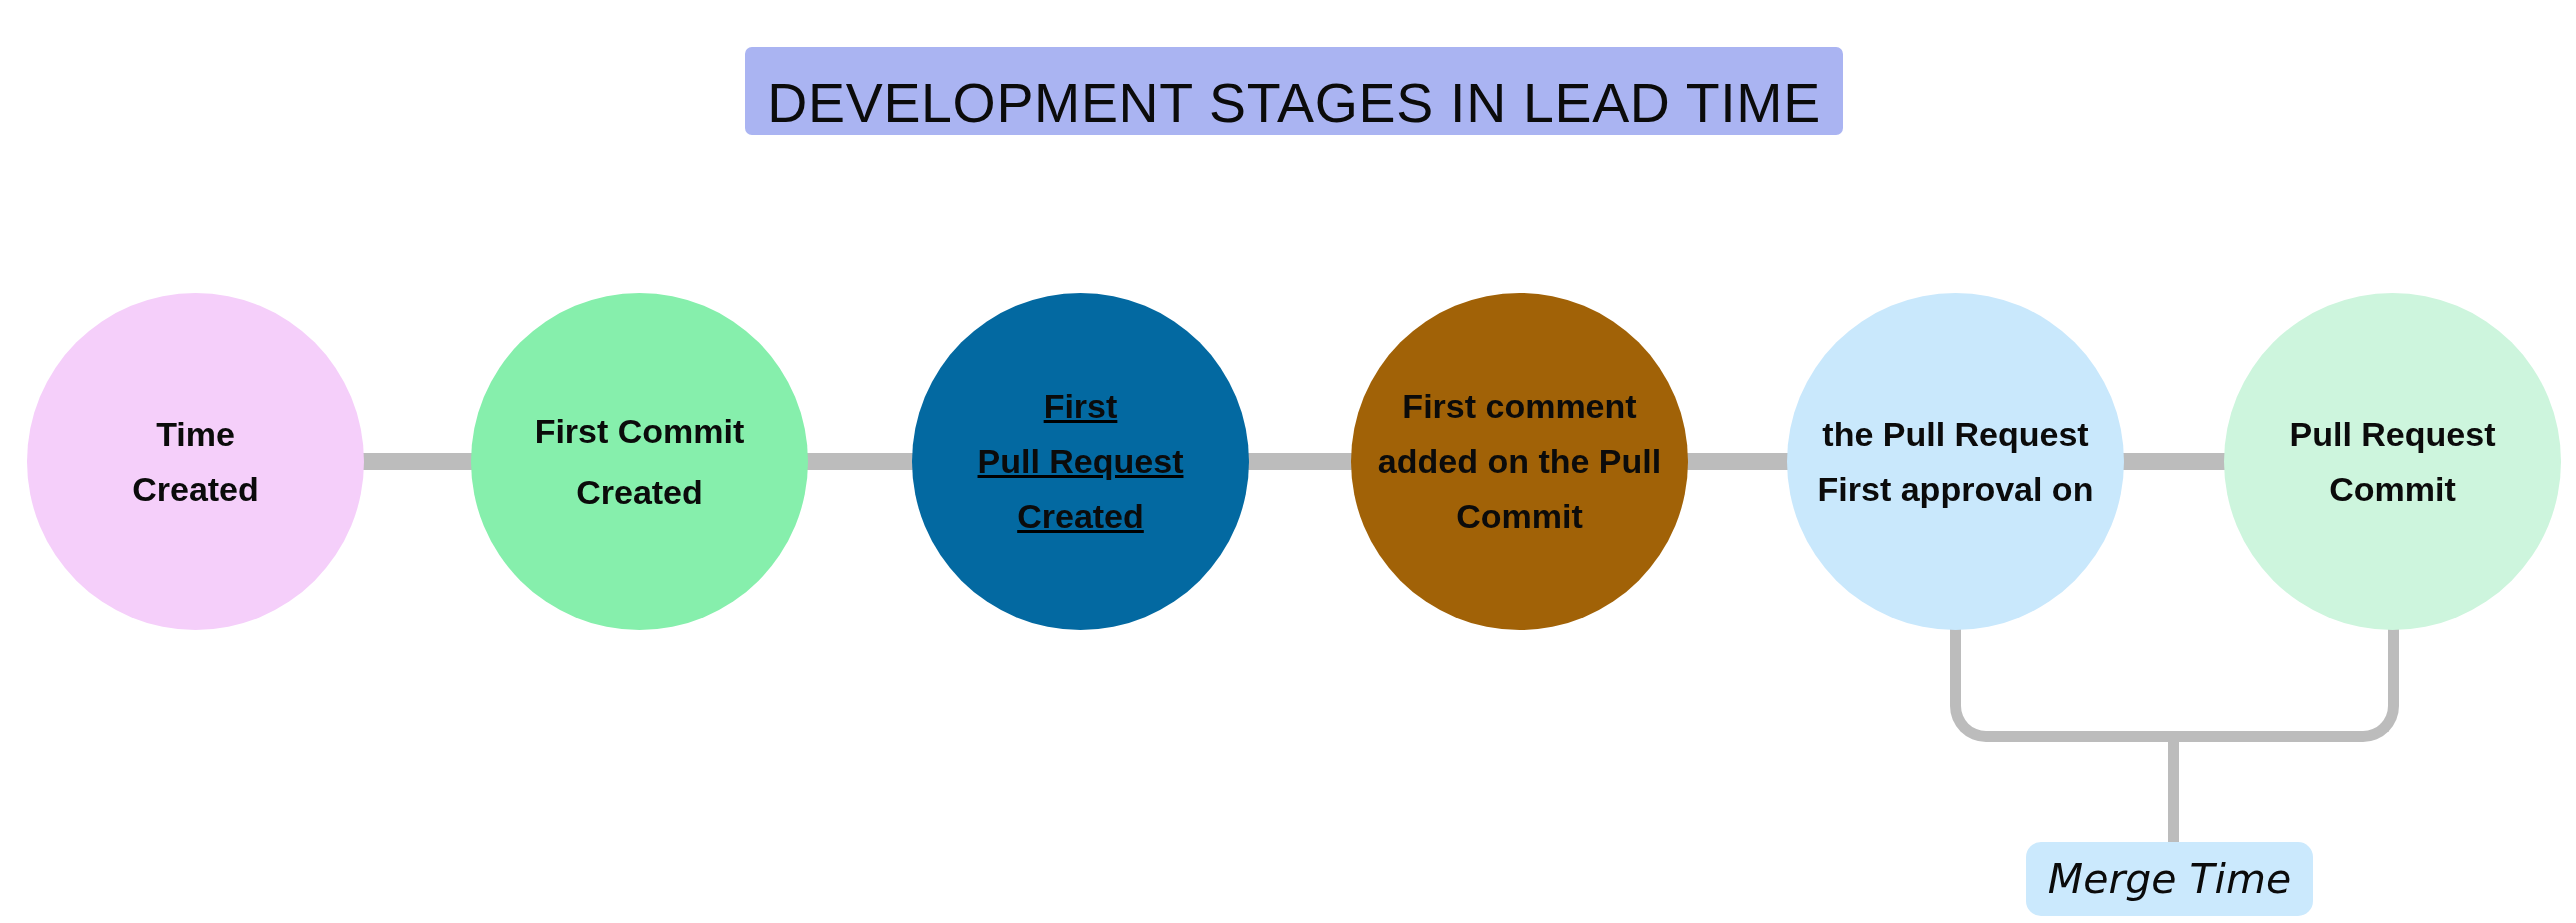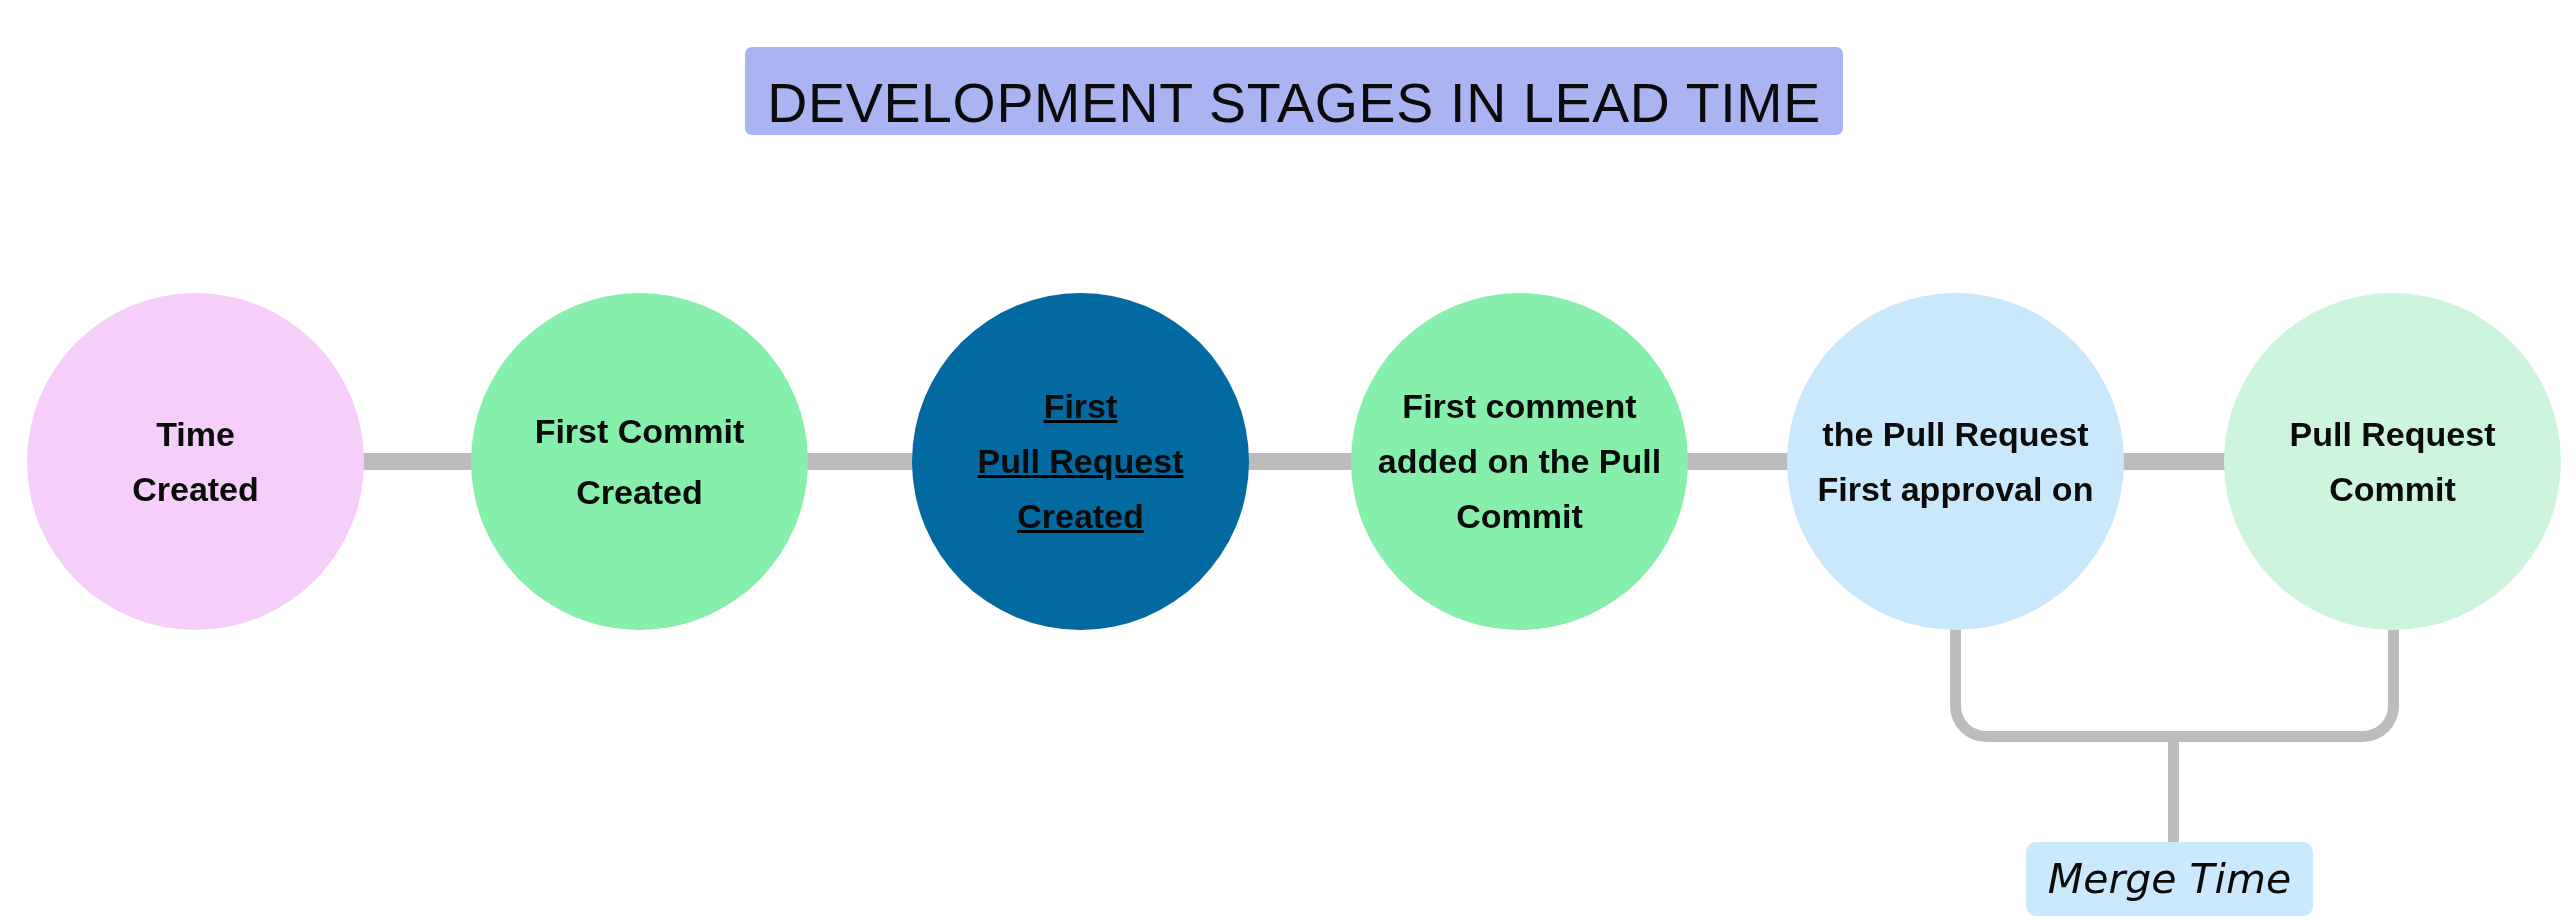--- a/index.html
+++ b/index.html
@@ -85,21 +85,21 @@
     left: 2168px; top: 741px;
     width: 11px; height: 102px;
     z-index: 1;
   }
 
   
   .merge-box {
     position: absolute;
     left: 2026px; top: 842px;
     width: 287px; height: 74px;
-    border-radius: 10px;
+    border-radius: 15px;
     display: flex; align-items: center; justify-content: center;
     z-index: 2;
   }
   .merge-label {
     font-family: "DejaVu Sans", cursive, sans-serif;
     font-style: italic;
     font-weight: 500;
     font-size: 41px;
     white-space: nowrap;
     color: #0b0b0b;
@@ -132,21 +132,21 @@
     <div class="line">First Commit</div>
     <div class="line">Created</div>
   </div>
 
   <div class="circle c3" style="background-color: #0369a1; text-decoration: underline;">
     <div class="line">First</div>
     <div class="line">Pull Request</div>
     <div class="line">Created</div>
   </div>
 
-  <div class="circle c4" style="background-color: #86efac;">
+  <div class="circle c4" style="background-color: #a16207;">
     <div class="line">First comment</div>
     <div class="line">added on the Pull</div>
     <div class="line">Commit</div>
   </div>
 
   <div class="circle c5" style="background-color: rgb(201, 232, 252);">
     <div class="line">the Pull Request</div>
     <div class="line">First approval on</div>
   </div>
 

